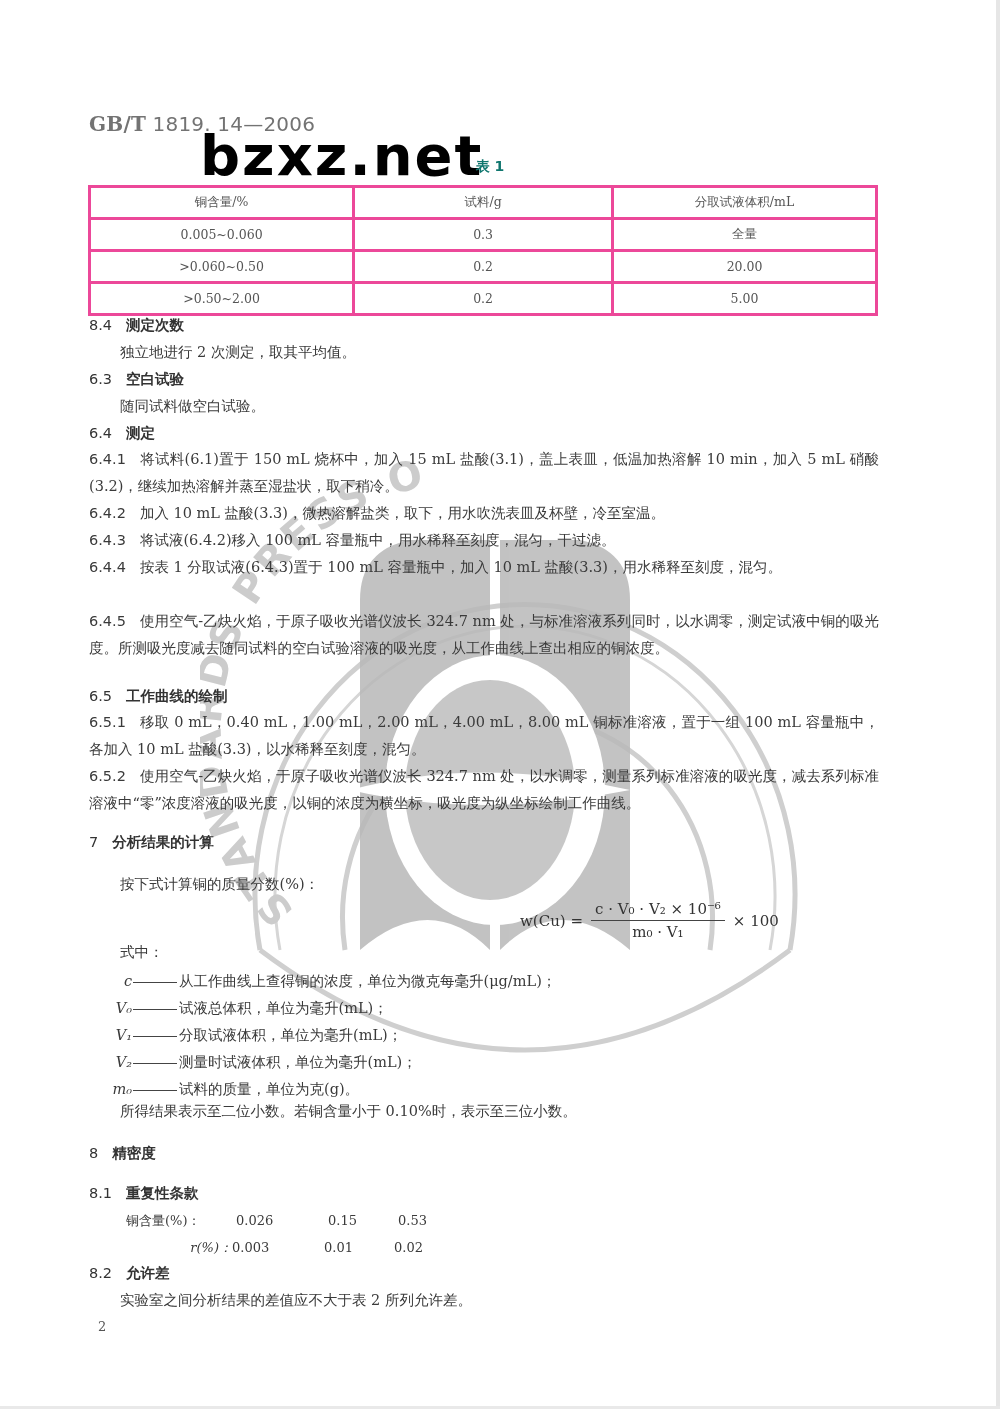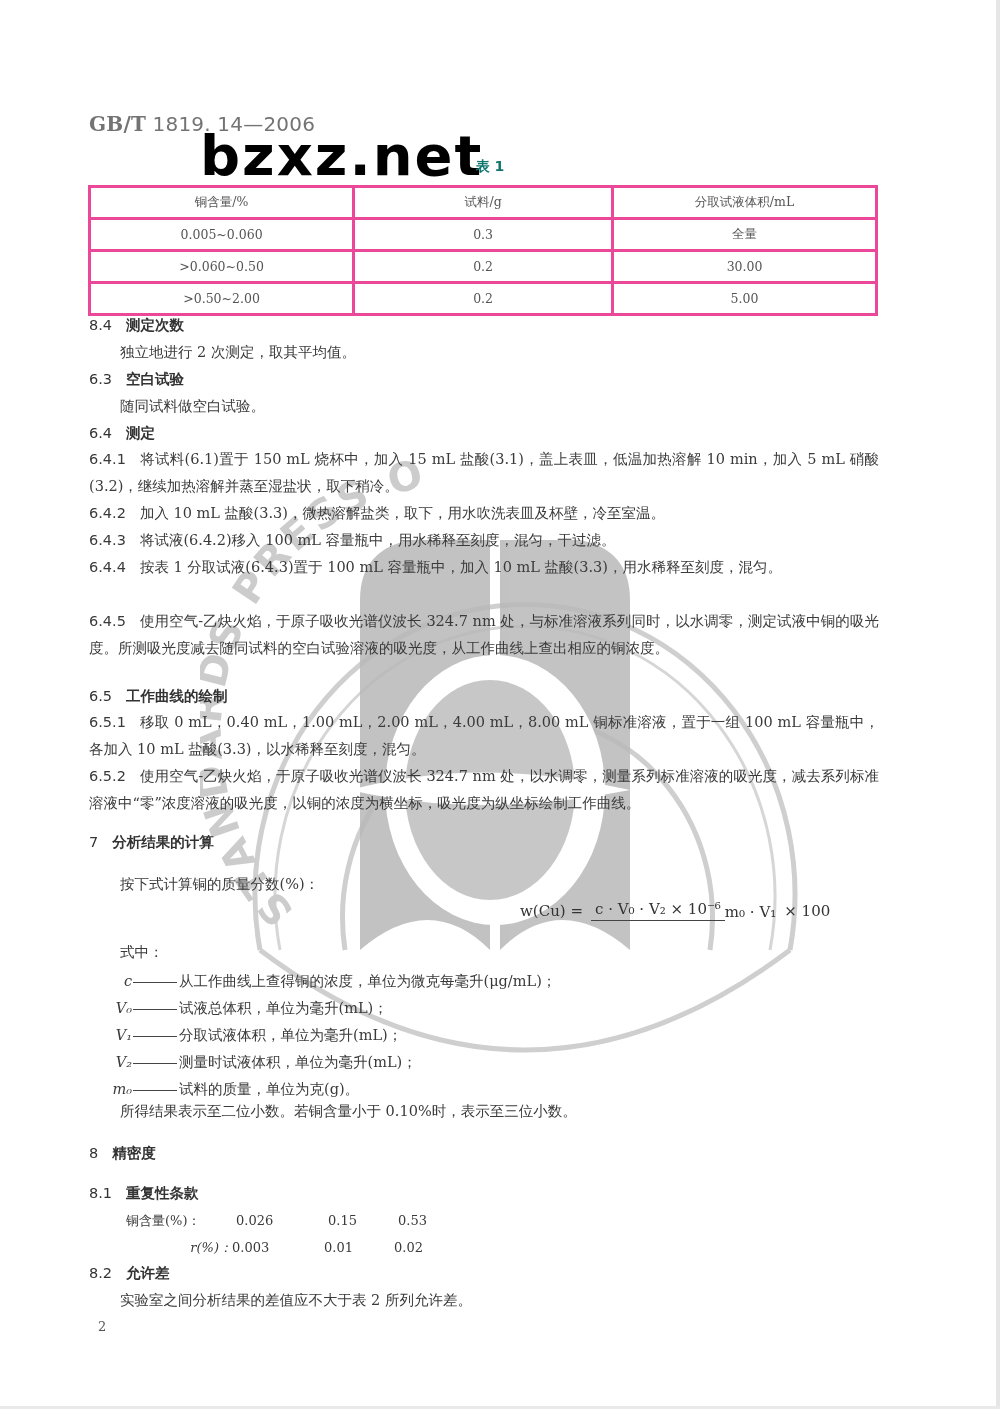--- a/index.html
+++ b/index.html
@@ -49,21 +49,21 @@
   .ind { left: 120px; }
   .h { font-family: "DejaVu Sans", sans-serif; font-weight: bold; font-size: 14.5px; color: #333; }
   .num { display: inline-block; margin-right: 14px; font-family: "DejaVu Sans", sans-serif; }
   .h .num { font-weight: normal; }
   .para { position: absolute; left: 89px; width: 790px; font-size: 14.5px; line-height: 27px; color: #3a3a3a; text-align: justify; }
 
   .formula {
     position: absolute; left: 520px; top: 900px; font-size: 15px; color: #333;
     display: flex; align-items: center; gap: 8px;
   }
-  .frac { display: inline-flex; align-items: center; }
+  .frac { display: inline-flex; flex-direction: column; align-items: center; }
   .frac .n { border-bottom: 1px solid #444; padding: 0 4px 2px; }
   .frac .d { padding-top: 2px; }
 
   .defs .line { left: 112px; }
   .var { display: inline-block; width: 20px; text-align: right; font-style: italic; }
   .dash { display: inline-block; width: 44px; border-bottom: 1px solid #444; vertical-align: middle; margin: 0 2px 0 1px; }
 
   .prec-row { position: absolute; font-size: 13px; color: #3a3a3a; white-space: nowrap; }
   .prec-row span { display: inline-block; }
   .page-num { position: absolute; left: 98px; top: 1319px; font-size: 13px; color: #555; }
@@ -117,21 +117,21 @@
       <th>分取试液体积/mL</th>
     </tr>
     <tr>
       <td>0.005~0.060</td>
       <td>0.3</td>
       <td>全量</td>
     </tr>
     <tr>
       <td>&gt;0.060~0.50</td>
       <td>0.2</td>
-      <td>30.00</td>
+      <td>20.00</td>
     </tr>
     <tr>
       <td>&gt;0.50~2.00</td>
       <td>0.2</td>
       <td>5.00</td>
     </tr>
   </tbody>
     </table>
 
   <div class="line h" style="top:318px;"><span class="num">8.4</span><span>测定次数</span></div>

